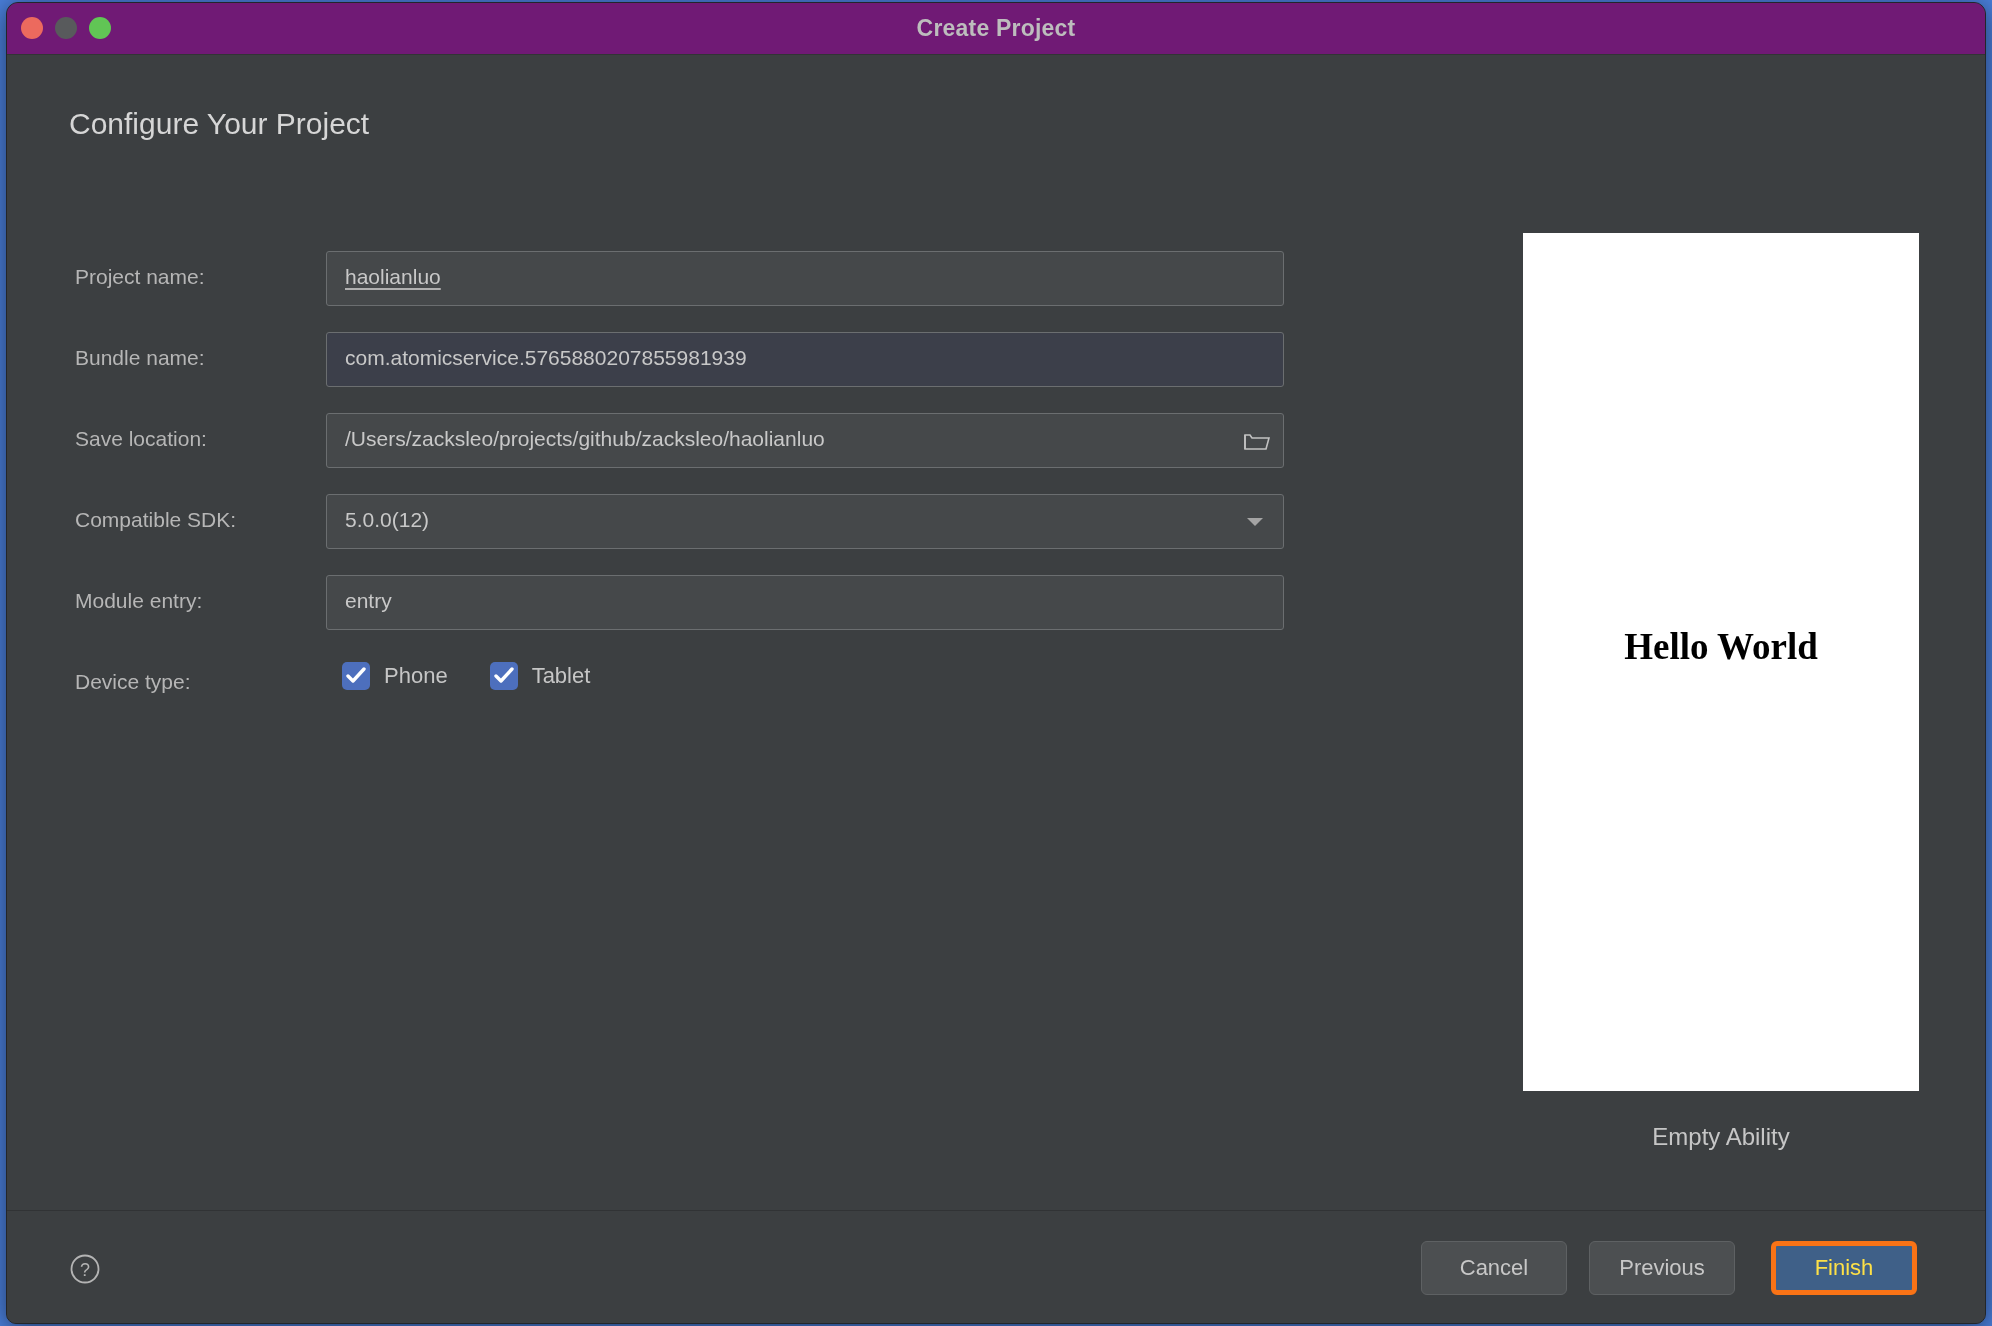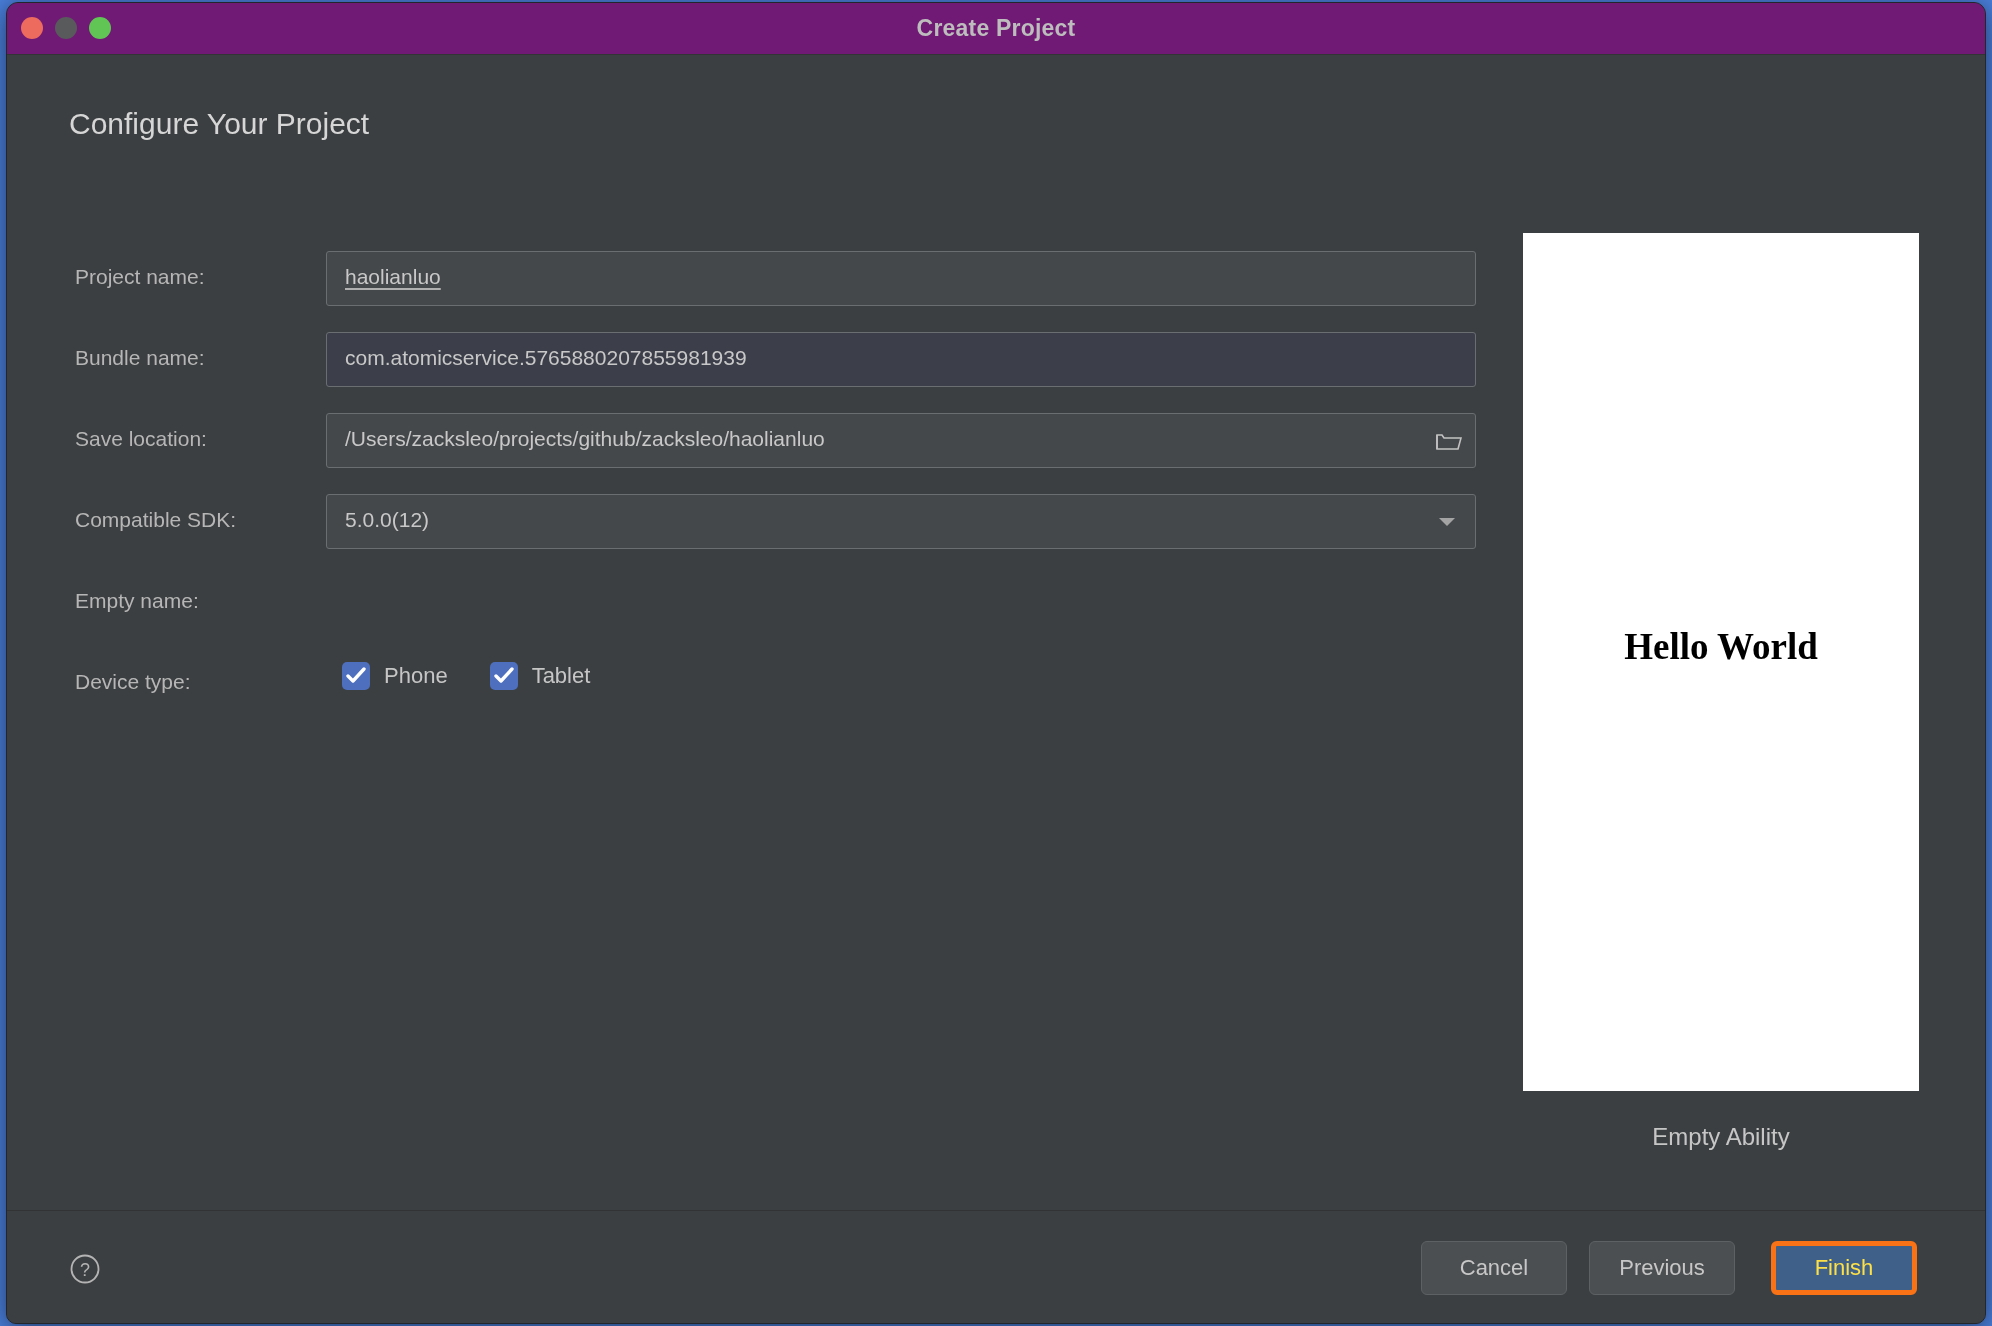--- a/index.html
+++ b/index.html
@@ -90,21 +90,21 @@
     left: 68px;
     top: 14px;
     font-size: 21px;
     color: #b6b6b6;
     white-space: nowrap;
   }
   .field {
     position: absolute;
     left: 319px;
     top: 0;
-    width: 1150px;
+    width: 958px;
     height: 55px;
     background: #45484a;
     border: 1px solid #6b6e70;
     border-radius: 3px;
   }
   .field.alt { background: #3c3f4a; }
   .field-text {
     position: absolute;
     left: 18px;
     top: 13px;
@@ -281,21 +281,24 @@
 
       <div class="row">
         <div class="label">Compatible SDK:</div>
         <div class="field">
           <span class="field-text">5.0.0(12)</span>
           <span class="dd-arrow"></span>
         </div>
       </div>
 
       <div class="row">
-        <div class="label">Empty name:</div>
+        <div class="label">Module entry:</div>
+        <div class="field" placeholder="Module name">
+          <span class="field-text">entry</span>
+        </div>
       </div>
 
       <div class="row">
         <div class="label">Device type:</div>
         <div class="checkgroup">
           <label class="checkitem">
             <span class="cbox">
               <svg width="20" height="18" viewBox="0 0 20 18">
                 <path d="M2 9 L7 14 L18 2" fill="none" stroke="#ffffff" stroke-width="3.4" stroke-linecap="round" stroke-linejoin="round"></path>
               </svg>

